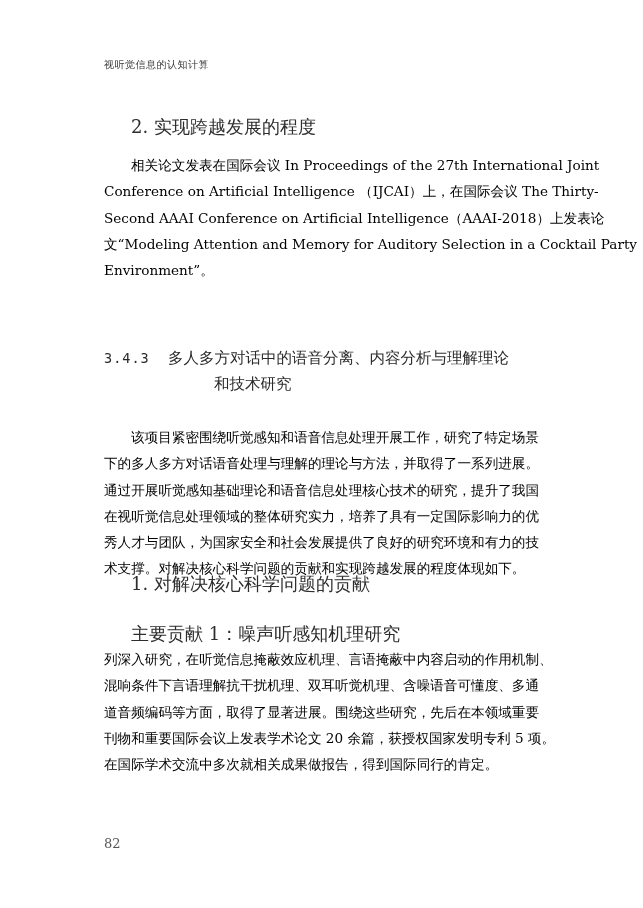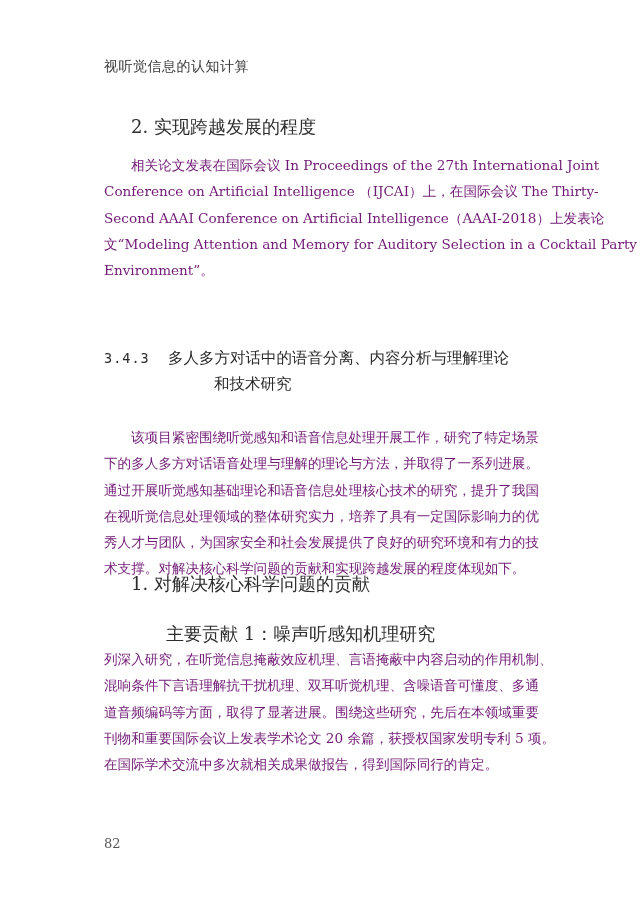--- a/index.html
+++ b/index.html
@@ -17,35 +17,35 @@
   }
   .page {
     position: absolute;
     left: 0; top: 0;
     width: 643px; height: 908px;
   }
   .running-header {
     position: absolute;
     left: 104px;
     top: 58px;
-    font-size: 14px;
+    font-size: 10px;
     color: #3a3a3a;
     letter-spacing: 0.5px;
   }
   .block {
     position: absolute;
     left: 104px;
     width: 430px;
   }
   .line {
     display: block;
     white-space: nowrap;
     font-size: 13.6px;
     line-height: 26.3px;
-    color: #701a75;
+    color: #000000;
     text-align: justify;
     text-align-last: justify;
   }
   .line.last {
     text-align-last: left;
   }
   .line.indent {
     padding-left: 27px;
   }
   .subhead {
@@ -108,21 +108,21 @@
     <span class="line indent">该项目紧密围绕听觉感知和语音信息处理开展工作，研究了特定场景</span>
     <span class="line">下的多人多方对话语音处理与理解的理论与方法，并取得了一系列进展。</span>
     <span class="line">通过开展听觉感知基础理论和语音信息处理核心技术的研究，提升了我国</span>
     <span class="line">在视听觉信息处理领域的整体研究实力，培养了具有一定国际影响力的优</span>
     <span class="line">秀人才与团队，为国家安全和社会发展提供了良好的研究环境和有力的技</span>
     <span class="line last">术支撑。对解决核心科学问题的贡献和实现跨越发展的程度体现如下。</span>
   </div>
 
   <div class="subhead" style="top:572px;text-align:center;">1. 对解决核心科学问题的贡献</div>
 
-  <div class="subhead" style="top:622px;margin-left:35px;">主要贡献 1：噪声听感知机理研究</div>
+  <div class="subhead" style="top:622px;">主要贡献 1：噪声听感知机理研究</div>
 
   <div class="block" style="top:646px;">
     <span class="line">列深入研究，在听觉信息掩蔽效应机理、言语掩蔽中内容启动的作用机制、</span>
     <span class="line">混响条件下言语理解抗干扰机理、双耳听觉机理、含噪语音可懂度、多通</span>
     <span class="line">道音频编码等方面，取得了显著进展。围绕这些研究，先后在本领域重要</span>
     <span class="line">刊物和重要国际会议上发表学术论文 20 余篇，获授权国家发明专利 5 项。</span>
     <span class="line last">在国际学术交流中多次就相关成果做报告，得到国际同行的肯定。</span>
   </div>
 
   <div class="page-number">82</div>

